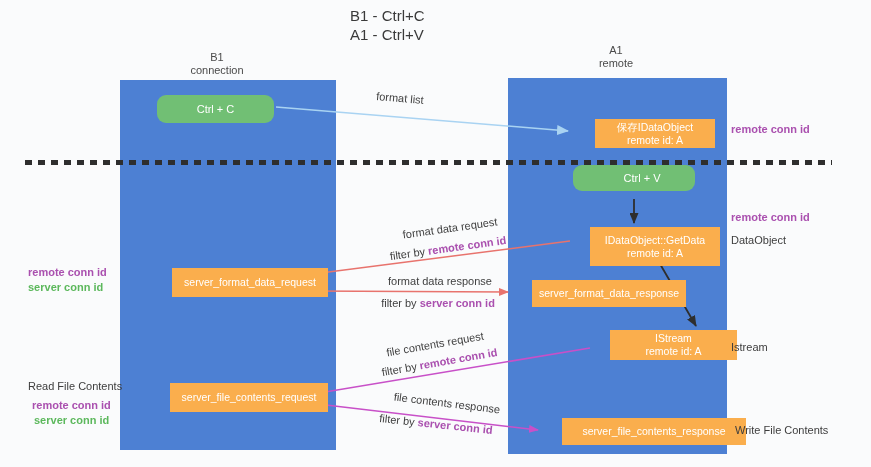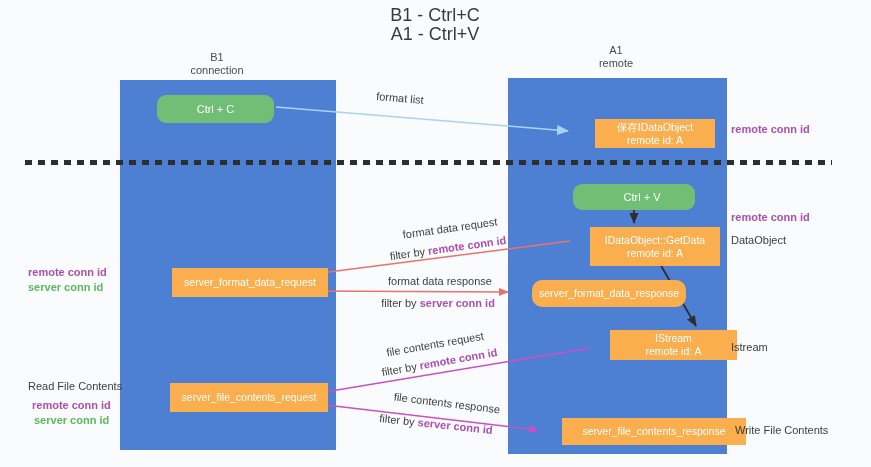--- a/index.html
+++ b/index.html
@@ -9,21 +9,21 @@
     background:#fafbfc;
     position:relative;
     overflow:hidden;
     color:#3d3d3d;
   }
   .abs { position:absolute; }
   .canvas { position:absolute; left:0; top:0; width:871px; height:467px; }
 
   .title {
     left:350px; top:6px; width:170px;
-    text-align:center; font-size:18px; line-height:19px; color:#3a3a3a;
+    text-align:left; font-size:15px; line-height:19px; color:#3a3a3a;
     z-index:4;
   }
   .col-header {
     text-align:center; font-size:11px; line-height:13px; color:#4a4a4a; z-index:4;
   }
   .column { background:#4d80d3; z-index:1; }
   .dashes {
     left:25px; top:160px; width:807px; height:5px; z-index:2;
     background:repeating-linear-gradient(90deg,#2e2e2e 0 7px,transparent 7px 13px);
   }
@@ -98,34 +98,34 @@
 
   <div class="abs node green" style="left:157px;top:95px;width:117px;height:28px;">
     <div>Ctrl + C</div>
   </div>
 
   <div class="abs node orange" style="left:575px;top:119px;width:120px;height:29px;">
     <div>保存IDataObject</div>
     <div>remote id: A</div>
   </div>
 
-  <div class="abs node green" style="left:573px;top:184px;width:122px;height:26px;padding-left:16px;">
+  <div class="abs node green" style="left:573px;top:165px;width:122px;height:26px;padding-left:16px;">
     <div>Ctrl + V</div>
   </div>
 
   <div class="abs node orange" style="left:570px;top:227px;width:130px;height:39px;">
     <div>IDataObject::GetData</div>
     <div>remote id: A</div>
   </div>
 
   <div class="abs node orange" style="left:152px;top:268px;width:156px;height:29px;">
     <div>server_format_data_request</div>
   </div>
 
-  <div class="abs node orange" style="left:512px;top:280px;width:154px;height:27px;border-radius:10px;">
+  <div class="abs node orange" style="left:512px;top:280px;width:154px;height:27px;">
     <div>server_format_data_response</div>
   </div>
 
   <div class="abs node orange" style="left:590px;top:330px;width:127px;height:30px;">
     <div>IStream</div>
     <div>remote id: A</div>
   </div>
 
   <div class="abs node orange" style="left:150px;top:383px;width:158px;height:29px;">
     <div>server_file_contents_request</div>

